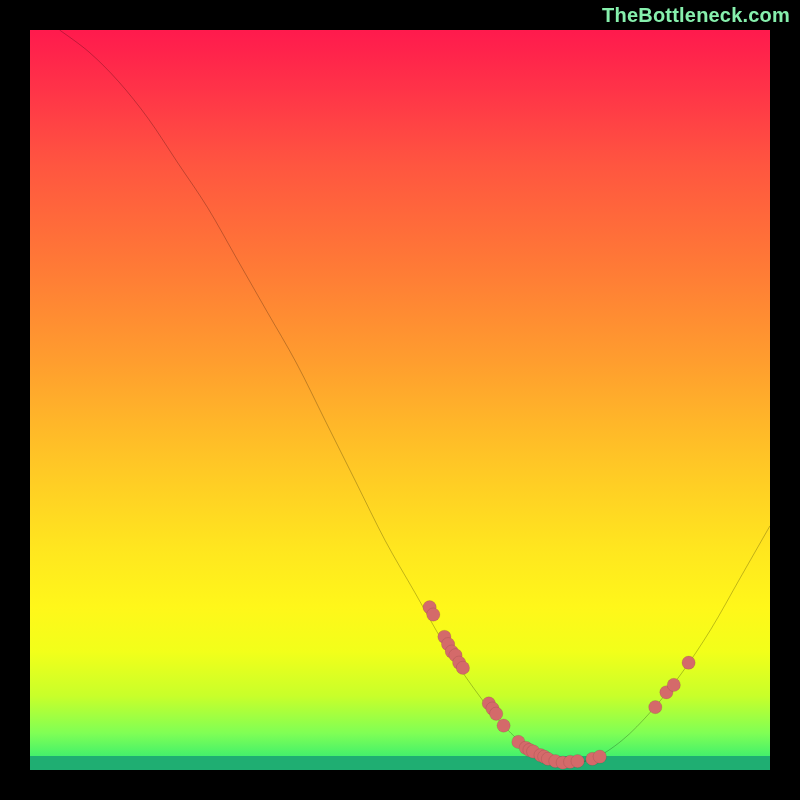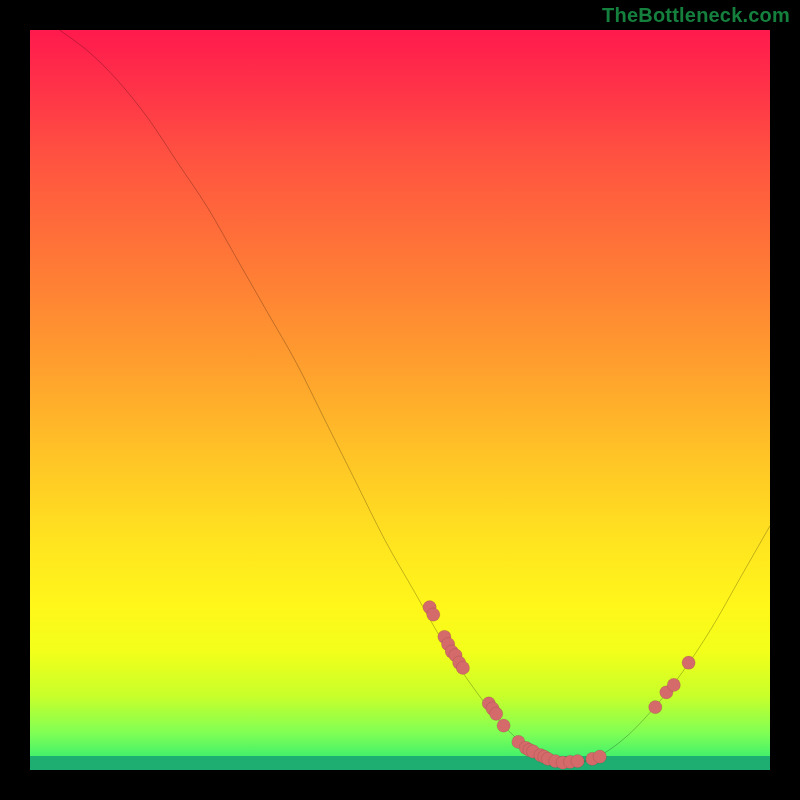--- a/index.html
+++ b/index.html
@@ -10,21 +10,21 @@
     position: relative;
     font-family: Arial, Helvetica, sans-serif;
     overflow: hidden;
   }
   .watermark {
     position: absolute;
     top: 4px;
     right: 10px;
     font-size: 20px;
     font-weight: 600;
-    color: #15803d;
+    color: #86efac;
     letter-spacing: 0.2px;
     z-index: 30;
     text-align: center;
   }
   .plot {
     position: absolute;
     left: 30px;
     top: 30px;
     width: 740px;
     height: 740px;

